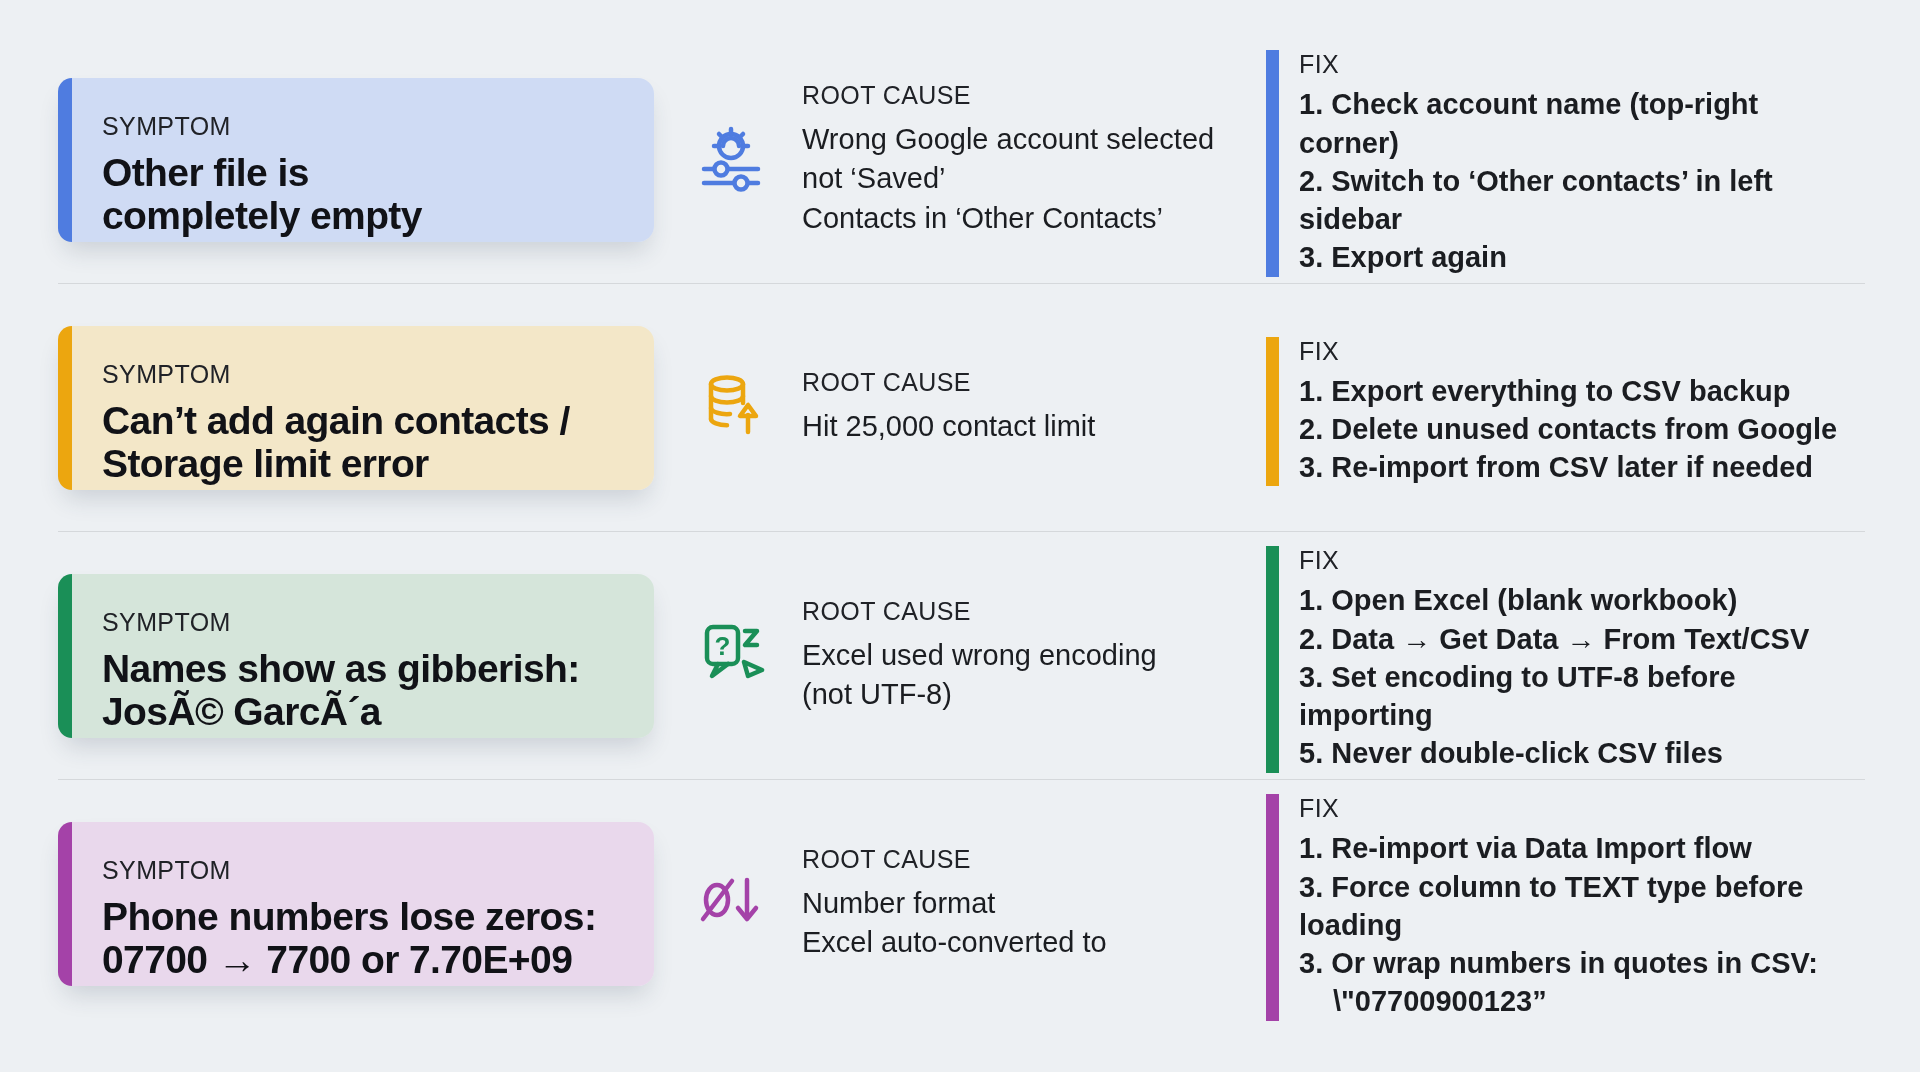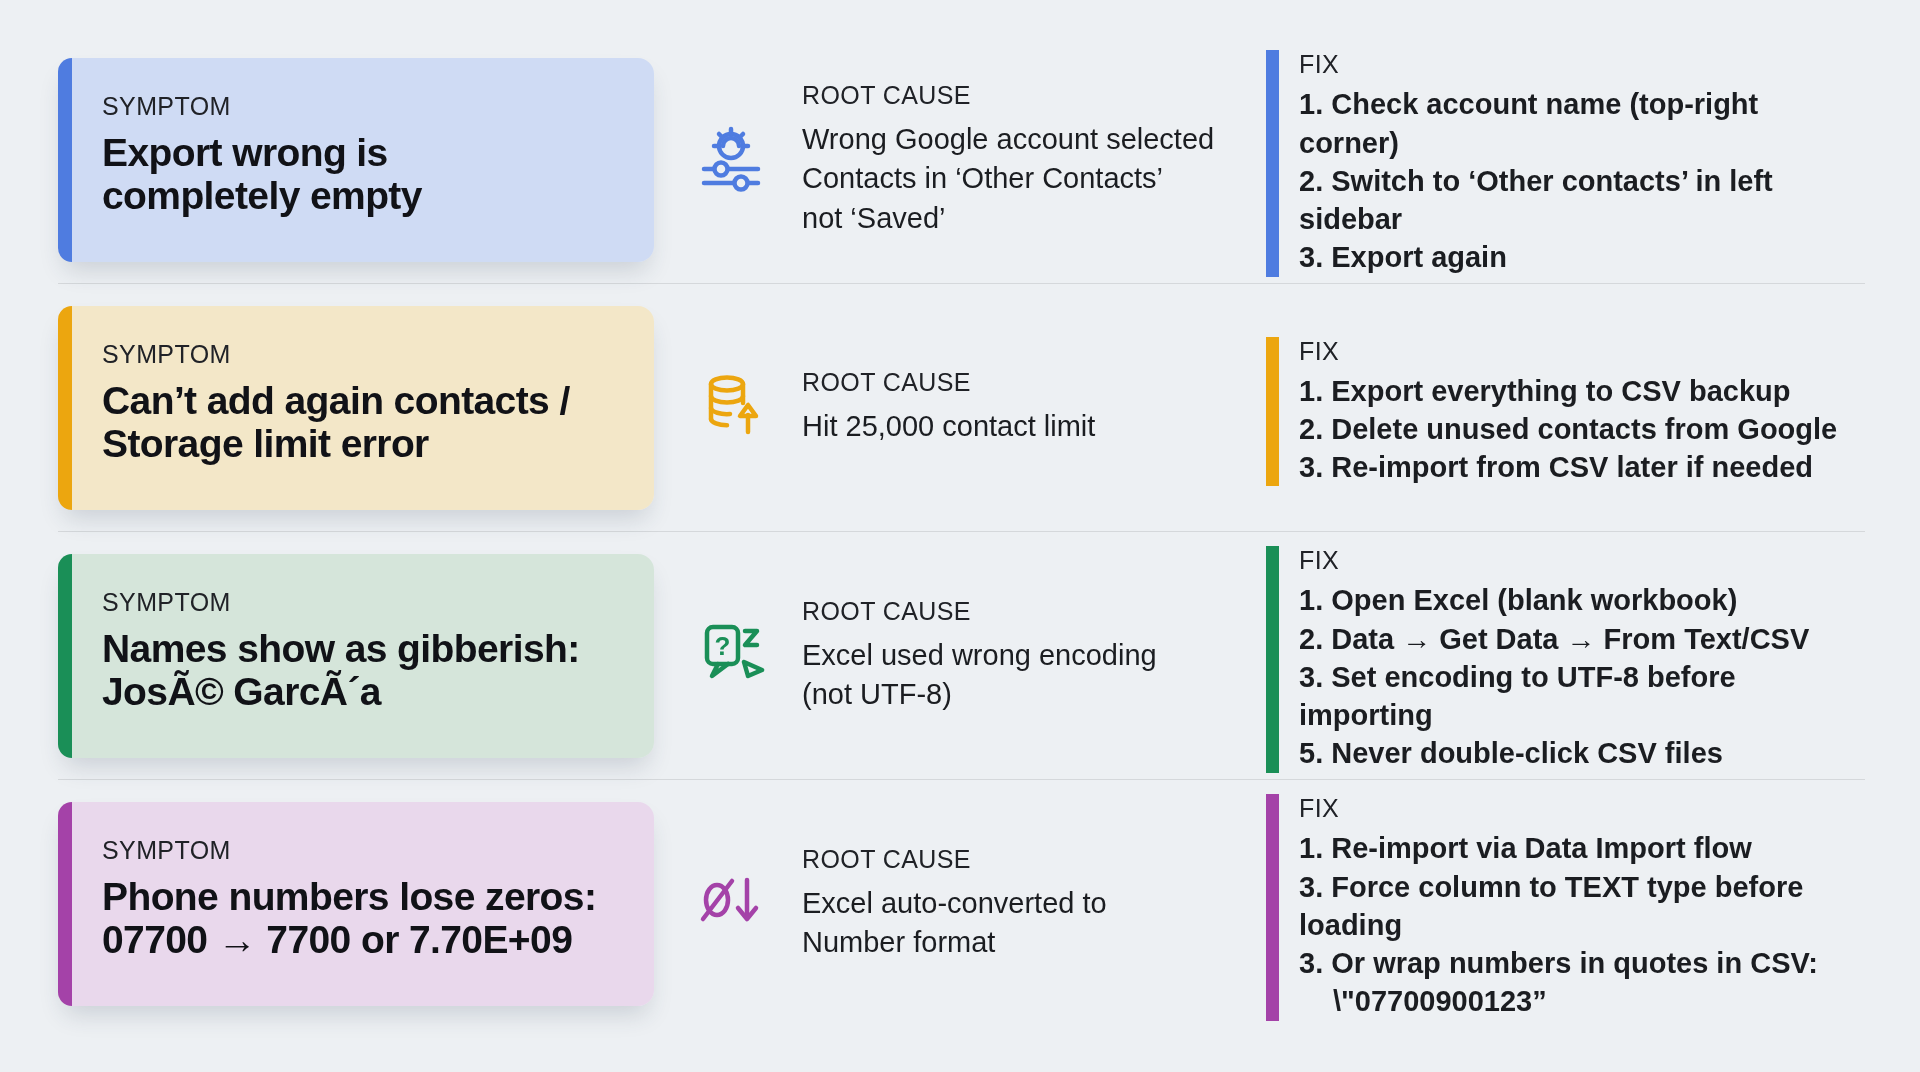--- a/index.html
+++ b/index.html
@@ -19,21 +19,21 @@
     height:247px;
     display:grid;
     grid-template-columns:596px 612px 1fr;
     align-items:center;
   }
   .row + .row{ border-top:1.5px solid #d5d8db; }
 
   
   .symptom-card{
     display:flex;
-    height:204px;
+    height:164px;
     border-radius:16px;
     box-shadow:0 14px 24px -6px rgba(45,60,85,.18);
   }
   .accent-bar{
     width:14px;
     background:var(--accent);
     border-radius:14px 0 0 14px;
     flex:none;
   }
   .card-body{
@@ -90,21 +90,21 @@
 <body>
 
 <div class="page">
 
   <div class="row" style="--accent: #4f7ce0; --card: #cfdbf4;">
     <div class="symptom-card">
       <div class="accent-bar"></div>
       <div class="card-body">
         <div class="eyebrow">SYMPTOM</div>
         <div class="sym-title">
-          <span>Export wrong is</span><br>
+          <span>Other file is</span><br>
           <span>completely empty</span>
         </div>
       </div>
     </div>
     <div class="cause">
       <div class="icon">
         <svg viewBox="0 0 76 76" fill="none" stroke="currentColor" stroke-width="4.5" stroke-linecap="round" stroke-linejoin="round">
           <circle cx="37" cy="25" r="12"></circle>
           <path d="M29,25 A8,8 0 0 1 45,25"></path>
           <line x1="37" y1="13" x2="37" y2="8"></line>
@@ -114,22 +114,22 @@
           <line x1="25" y1="25" x2="20" y2="25"></line>
           <line x1="10" y1="48" x2="64" y2="48"></line>
           <circle cx="27" cy="48" r="6.5" fill="#edf0f3"></circle>
           <line x1="10" y1="62" x2="64" y2="62"></line>
           <circle cx="47" cy="62" r="6.5" fill="#edf0f3"></circle>
         </svg>
       </div>
       <div class="cause-text">
         <div class="eyebrow">ROOT CAUSE</div>
         <div class="cause-line">Wrong Google account selected</div>
+        <div class="cause-line">not ‘Saved’</div>
         <div class="cause-line">Contacts in ‘Other Contacts’</div>
-        <div class="cause-line">not ‘Saved’</div>
       </div>
     </div>
     <div class="fix">
       <div class="eyebrow">FIX</div>
       <div class="fix-line">1. Check account name (top-right corner)</div>
       <div class="fix-line">2. Switch to ‘Other contacts’ in left sidebar</div>
       <div class="fix-line">3. Export again</div>
     </div>
   </div>
 
@@ -221,22 +221,22 @@
       <div class="icon">
         <svg viewBox="0 0 76 76" fill="none" stroke="currentColor" stroke-width="4.5" stroke-linecap="round" stroke-linejoin="round">
           <ellipse cx="23" cy="34" rx="11" ry="15"></ellipse>
           <line x1="9" y1="53" x2="38" y2="15"></line>
           <line x1="53" y1="14" x2="53" y2="50"></line>
           <polyline points="44,42 53,53 62,42"></polyline>
         </svg>
       </div>
       <div class="cause-text">
         <div class="eyebrow">ROOT CAUSE</div>
+        <div class="cause-line">Number format</div>
         <div class="cause-line">Excel auto-converted to</div>
-        <div class="cause-line">Number format</div>
       </div>
     </div>
     <div class="fix">
       <div class="eyebrow">FIX</div>
       <div class="fix-line">1. Re-import via Data Import flow</div>
       <div class="fix-line">3. Force column to TEXT type before loading</div>
       <div class="fix-line">3. Or wrap numbers in quotes in CSV:</div>
       <div class="fix-line cont">\"07700900123”</div>
     </div>
   </div>

